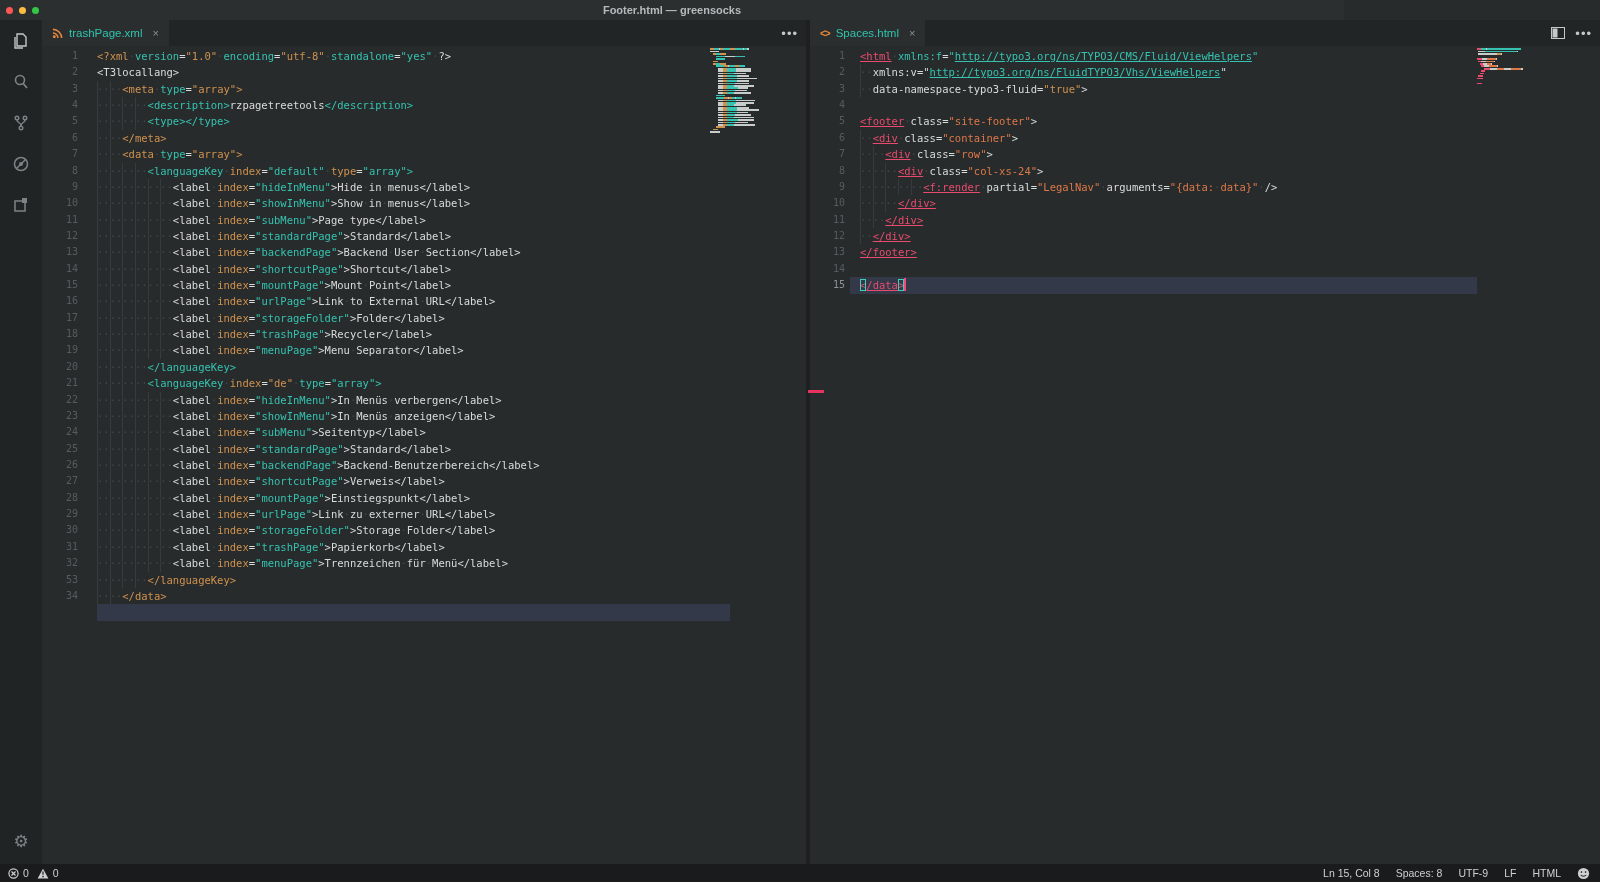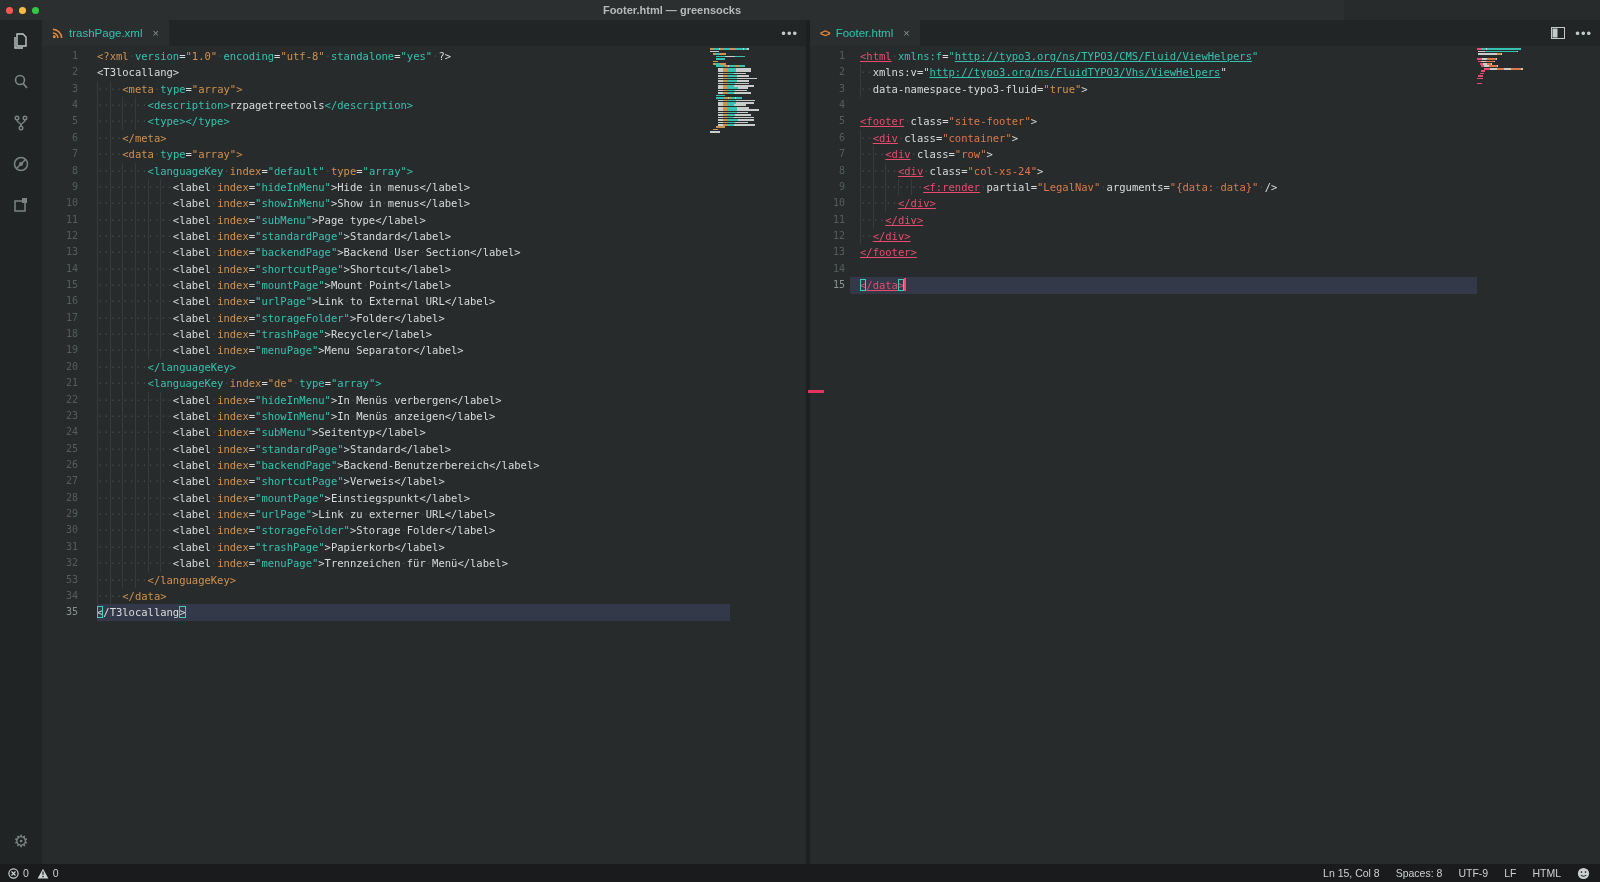--- a/index.html
+++ b/index.html
@@ -156,21 +156,20 @@
             <div class="line"><span class="num" style="width: 36px; padding-right: 0px; margin-right: 19px;">25</span><span class="code"><span class="tok-sp wsdot">············</span><span class="tok-w">&lt;label</span><span class="tok-o"><span class="wsdot">·</span>index</span><span class="tok-w">=</span><span class="tok-t">"standardPage"</span><span class="tok-w">&gt;Standard&lt;/label&gt;</span><span class="guide" style="width: 12ch;"></span></span></div>
             <div class="line"><span class="num" style="width: 36px; padding-right: 0px; margin-right: 19px;">26</span><span class="code"><span class="tok-sp wsdot">············</span><span class="tok-w">&lt;label</span><span class="tok-o"><span class="wsdot">·</span>index</span><span class="tok-w">=</span><span class="tok-t">"backendPage"</span><span class="tok-w">&gt;Backend-Benutzerbereich&lt;/label&gt;</span><span class="guide" style="width: 12ch;"></span></span></div>
             <div class="line"><span class="num" style="width: 36px; padding-right: 0px; margin-right: 19px;">27</span><span class="code"><span class="tok-sp wsdot">············</span><span class="tok-w">&lt;label</span><span class="tok-o"><span class="wsdot">·</span>index</span><span class="tok-w">=</span><span class="tok-t">"shortcutPage"</span><span class="tok-w">&gt;Verweis&lt;/label&gt;</span><span class="guide" style="width: 12ch;"></span></span></div>
             <div class="line"><span class="num" style="width: 36px; padding-right: 0px; margin-right: 19px;">28</span><span class="code"><span class="tok-sp wsdot">············</span><span class="tok-w">&lt;label</span><span class="tok-o"><span class="wsdot">·</span>index</span><span class="tok-w">=</span><span class="tok-t">"mountPage"</span><span class="tok-w">&gt;Einstiegspunkt&lt;/label&gt;</span><span class="guide" style="width: 12ch;"></span></span></div>
             <div class="line"><span class="num" style="width: 36px; padding-right: 0px; margin-right: 19px;">29</span><span class="code"><span class="tok-sp wsdot">············</span><span class="tok-w">&lt;label</span><span class="tok-o"><span class="wsdot">·</span>index</span><span class="tok-w">=</span><span class="tok-t">"urlPage"</span><span class="tok-w">&gt;Link<span class="wsdot">·</span>zu<span class="wsdot">·</span>externer<span class="wsdot">·</span>URL&lt;/label&gt;</span><span class="guide" style="width: 12ch;"></span></span></div>
             <div class="line"><span class="num" style="width: 36px; padding-right: 0px; margin-right: 19px;">30</span><span class="code"><span class="tok-sp wsdot">············</span><span class="tok-w">&lt;label</span><span class="tok-o"><span class="wsdot">·</span>index</span><span class="tok-w">=</span><span class="tok-t">"storageFolder"</span><span class="tok-w">&gt;Storage<span class="wsdot">·</span>Folder&lt;/label&gt;</span><span class="guide" style="width: 12ch;"></span></span></div>
             <div class="line"><span class="num" style="width: 36px; padding-right: 0px; margin-right: 19px;">31</span><span class="code"><span class="tok-sp wsdot">············</span><span class="tok-w">&lt;label</span><span class="tok-o"><span class="wsdot">·</span>index</span><span class="tok-w">=</span><span class="tok-t">"trashPage"</span><span class="tok-w">&gt;Papierkorb&lt;/label&gt;</span><span class="guide" style="width: 12ch;"></span></span></div>
             <div class="line"><span class="num" style="width: 36px; padding-right: 0px; margin-right: 19px;">32</span><span class="code"><span class="tok-sp wsdot">············</span><span class="tok-w">&lt;label</span><span class="tok-o"><span class="wsdot">·</span>index</span><span class="tok-w">=</span><span class="tok-t">"menuPage"</span><span class="tok-w">&gt;Trennzeichen<span class="wsdot">·</span>für<span class="wsdot">·</span>Menü&lt;/label&gt;</span><span class="guide" style="width: 12ch;"></span></span></div>
             <div class="line"><span class="num" style="width: 36px; padding-right: 0px; margin-right: 19px;">53</span><span class="code"><span class="tok-sp wsdot">········</span><span class="tok-o">&lt;/languageKey&gt;</span><span class="guide" style="width: 8ch;"></span></span></div>
             <div class="line"><span class="num" style="width: 36px; padding-right: 0px; margin-right: 19px;">34</span><span class="code"><span class="tok-sp wsdot">····</span><span class="tok-o">&lt;/data&gt;</span><span class="guide" style="width: 4ch;"></span></span></div>
-            <div class="line current"><span class="num" style="width: 36px; padding-right: 0px; margin-right: 19px;">35</span><span class="code"><span class="tok-bmw">&lt;</span><span class="tok-w">/T3locallang</span><span class="tok-bmw">&gt;</span></span></div>
           </div>
           <div class="minimap" style="left: 668px; width: 60px;">
             <div class="mm-row" style="height: 2.45px;">
               <span class="mm-seg" style="width: 3.5px; background: rgb(208, 146, 79);"></span>
               <span class="mm-seg" style="width: 5.6px; background: rgb(53, 194, 176);"></span>
               <span class="mm-seg" style="width: 0.7px; background: rgb(200, 204, 203);"></span>
               <span class="mm-seg" style="width: 3.5px; background: rgb(208, 146, 79);"></span>
               <span class="mm-seg" style="width: 6.3px; background: rgb(53, 194, 176);"></span>
               <span class="mm-seg" style="width: 0.7px; background: rgb(200, 204, 203);"></span>
               <span class="mm-seg" style="width: 4.9px; background: rgb(208, 146, 79);"></span>
@@ -428,21 +427,21 @@
               <span class="mm-seg" style="width: 0.7px; background: rgb(200, 204, 203);"></span>
             </div>
           </div>
         </div>
       </div>
     <div class="divider"></div>
     <div class="pane" id="pane-1" style="left:810px;width:790px;">
         <div class="tabbar">
           <div class="tab">
             <span><span style="color:#e8883c;font-weight:bold;font-size:10px;letter-spacing:-1px;">&lt;&gt;</span></span>
-            <span class="tlabel">Footer.html</span>
+            <span class="tlabel">Spaces.html</span>
             <span class="tclose">×</span>
           </div>
           <div class="tab-actions">
             <span>
               <svg width="14" height="12" viewBox="0 0 14 12">
                 <rect x="0.5" y="0.5" width="13" height="11" fill="none" stroke="#c3c8c9"></rect>
                 <rect x="1.5" y="1.5" width="5" height="9" fill="#c3c8c9"></rect>
               </svg>
             </span>
             <span><span class="dots3">•••</span></span>

